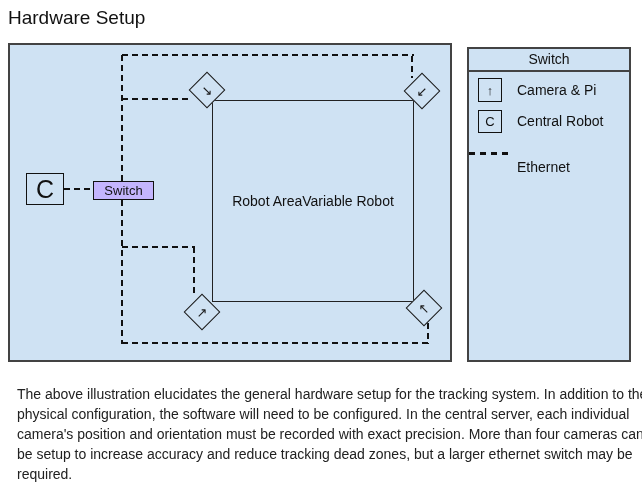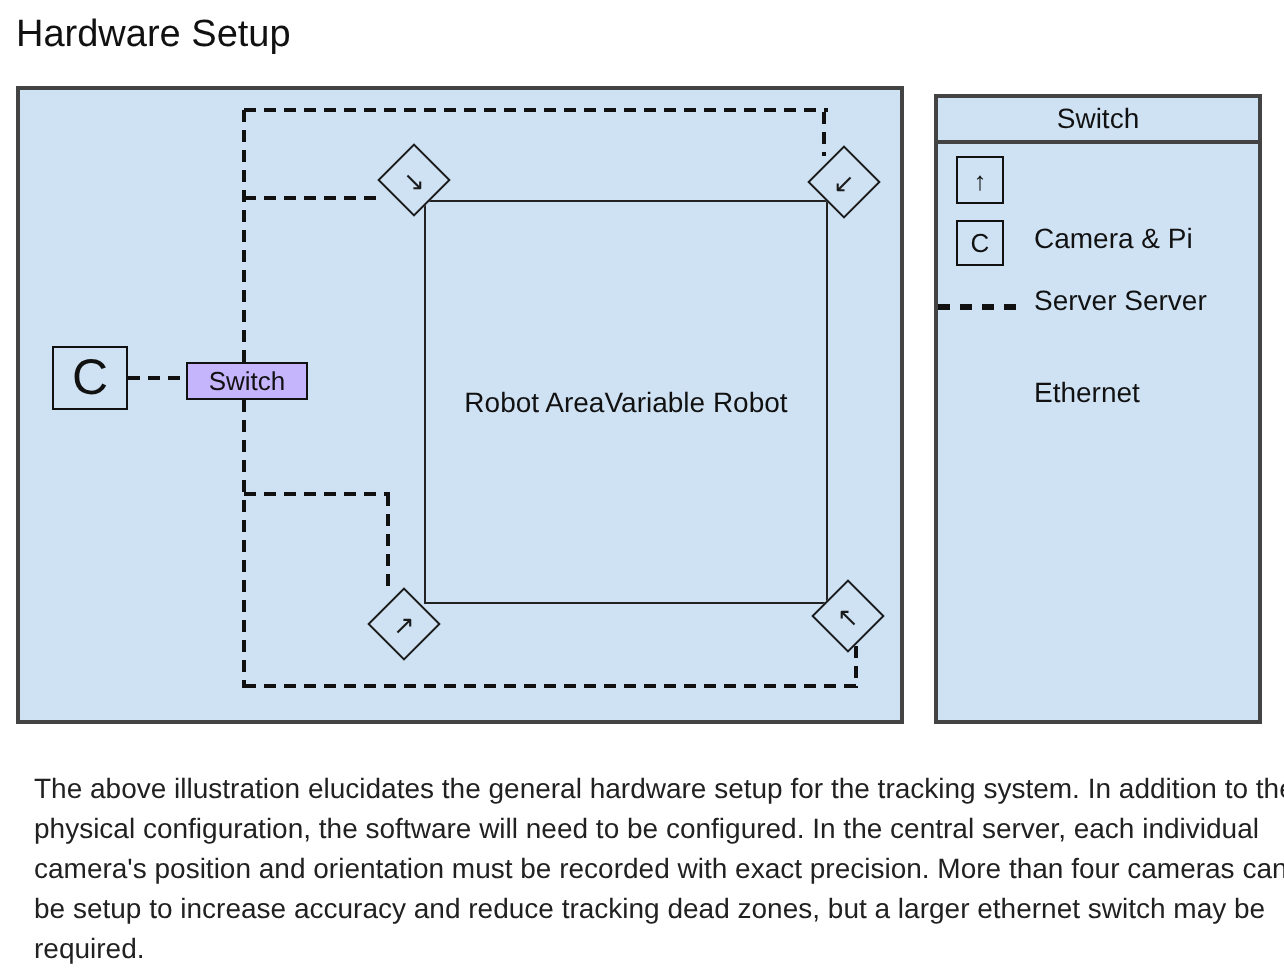--- a/index.html
+++ b/index.html
@@ -133,21 +133,20 @@
   .legend-dash-sample {
     position: absolute;
     left: 469px; top: 152px; width: 43px; height: 3px;
     background: repeating-linear-gradient(to right, #111 0, #111 6px, transparent 6px, transparent 11px);
   }
   .legend-label {
     position: absolute;
     left: 517px;
     font-size: 14px; line-height: 17px; color: #111111;
     white-space: nowrap;
-    margin-top: 29px;
   }
   .legend-label-cam      { top: 82px; }
   .legend-label-server   { top: 113px; }
   .legend-label-ethernet { top: 159px; }
 
   
   .description {
     position: absolute;
     left: 5px; top: 384px; width: 636px;
     font-size: 14px; line-height: 20px;
@@ -197,20 +196,20 @@
   <div class="switch-box">Switch</div>
 
   <div class="panel legend-panel"></div>
   <div class="legend-title">Switch</div>
   <div class="legend-sep"></div>
 
   <div class="legend-icon-box legend-icon-cam">↑</div>
   <div class="legend-label legend-label-cam">Camera &amp; Pi</div>
 
   <div class="legend-icon-box legend-icon-server">C</div>
-  <div class="legend-label legend-label-server">Server Server</div>
+  <div class="legend-label legend-label-server">Central Robot</div>
 
   <div class="legend-dash-sample"></div>
   <div class="legend-label legend-label-ethernet">Ethernet</div>
 
   <p class="description">The above illustration elucidates the general hardware setup for the tracking system. In addition to the physical configuration, the software will need to be configured. In the central server, each individual camera's position and orientation must be recorded with exact precision. More than four cameras can be setup to increase accuracy and reduce tracking dead zones, but a larger ethernet switch may be required.</p>
 
 </div>
 
 </body></html>

